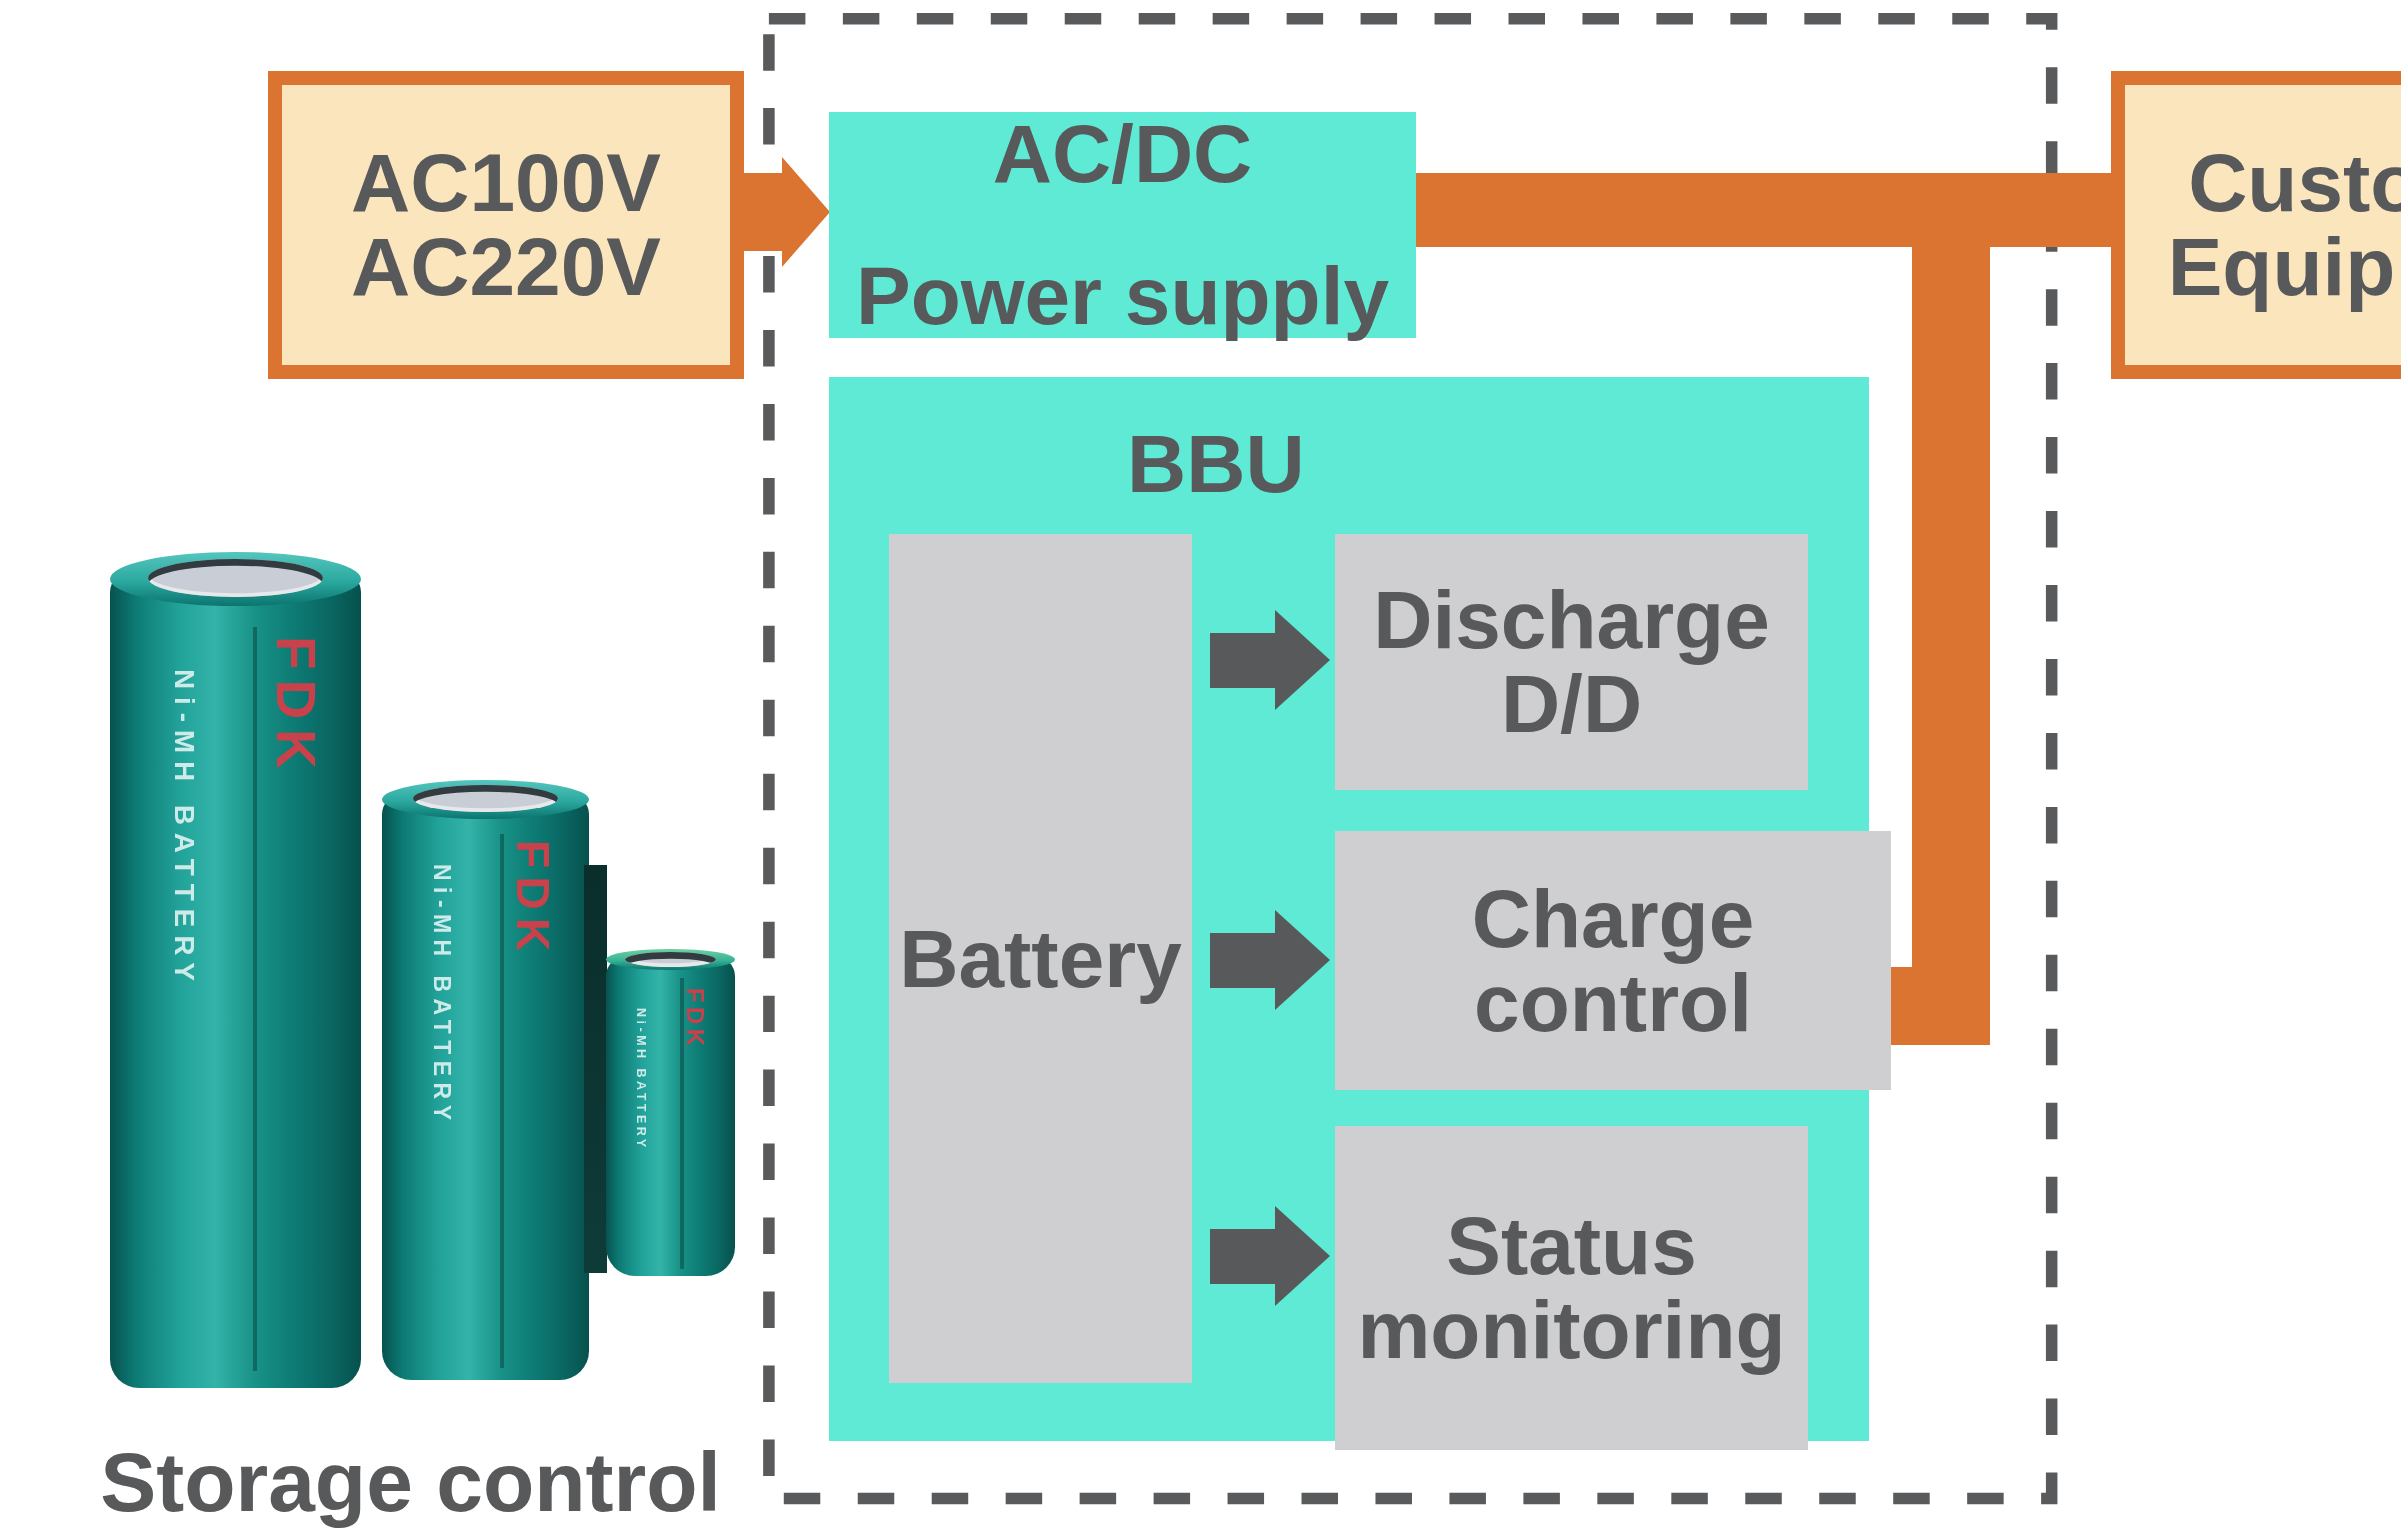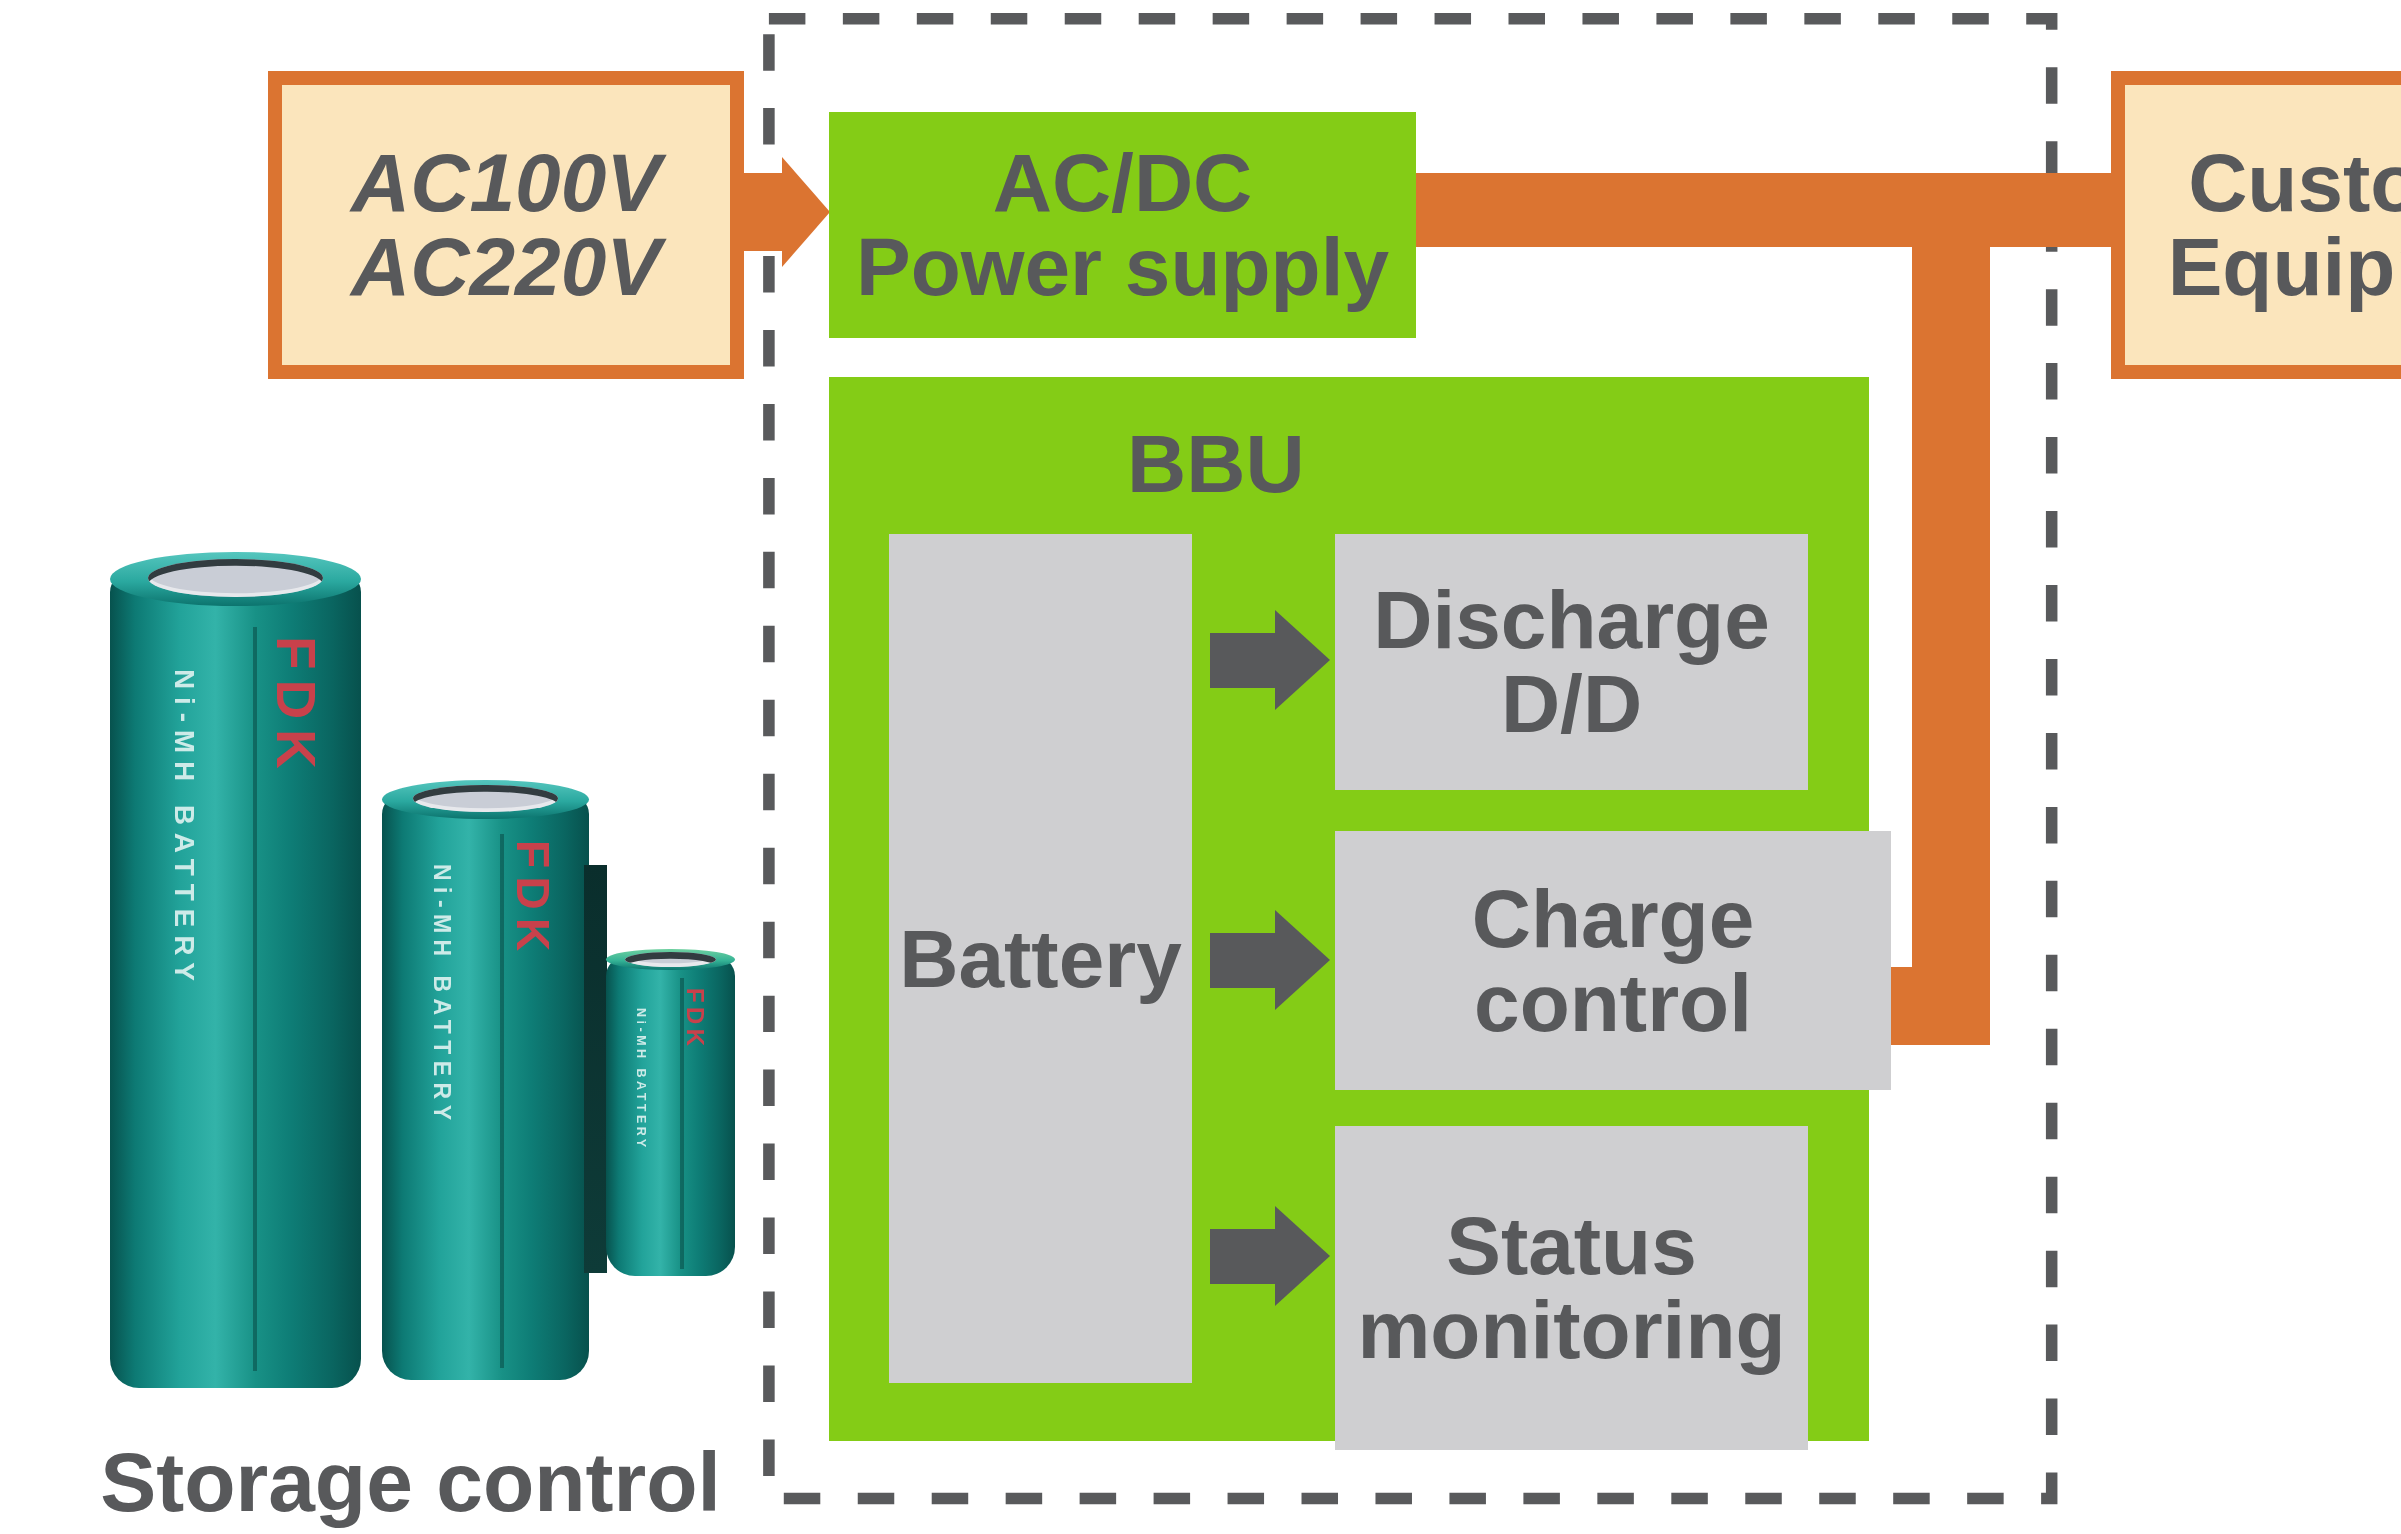--- a/index.html
+++ b/index.html
@@ -12,22 +12,22 @@
   .boundary-svg{position:absolute;left:0;top:0;width:2628px;height:1535px;}
   
   .pline{position:absolute;background:#DB7431;}
   
   .oarrow-tail{position:absolute;background:#DB7431;}
   .oarrow-head{position:absolute;width:0;height:0;
     border-left:48px solid #DB7431;border-top:55px solid transparent;border-bottom:55px solid transparent;}
   
   .frame-box{position:absolute;background:#FBE5BC;border:14.4px solid #DB7431;
     display:flex;flex-direction:column;align-items:center;justify-content:center;}
-  .flat-box{position:absolute;background:#84cc16;
-    display:flex;flex-direction:column;align-items:center;justify-content:center;}
+  .flat-box{position:absolute;background:#5eead4;
+    display:flex;flex-direction:column;align-items:center;justify-content:space-between;}
   .module-box{position:absolute;background:#CFCFD1;
     display:flex;flex-direction:column;align-items:center;justify-content:center;}
   .lbl{font-size:82px;font-weight:700;line-height:1.02;color:#58595B;text-align:center;white-space:nowrap;}
   .bbu-label{position:absolute;left:1127px;top:422px;width:240px;text-align:left;}
   
   .garrow{position:absolute;width:120px;height:101px;}
   .garrow .tail{position:absolute;left:0;top:23px;width:65px;height:55px;background:#58595B;}
   .garrow .head{position:absolute;left:65px;top:0;width:0;height:0;
     border-left:55px solid #58595B;border-top:50px solid transparent;border-bottom:50px solid transparent;}
   
@@ -89,21 +89,21 @@
 
   <div class="pline" style="left:1393px;top:173px;width:720px;height:74px;"></div>
   <div class="pline" style="left:1912px;top:173px;width:78px;height:872px;"></div>
   <div class="pline" style="left:1864px;top:967px;width:53px;height:78px;"></div>
 
   <div>
     <div class="oarrow-tail" style="left:711px;top:173px;width:72px;height:78px;"></div>
     <div class="oarrow-head" style="left:782px;top:157px;"></div>
   </div>
 
-  <div class="frame-box" style="left:268px;top:71px;width:448px;height:280px;font-style:italic;">
+  <div class="frame-box" style="left:268px;top:71px;width:448px;height:280px;">
     <div class="lbl">AC100V</div>
     <div class="lbl">AC220V</div>
   </div>
 
   <div class="flat-box" style="left:829px;top:112px;width:587px;height:226px;">
     <div class="lbl">AC/DC</div>
     <div class="lbl">Power supply</div>
   </div>
 
   <div class="frame-box" style="left:2111px;top:71px;width:509px;height:280px;">

